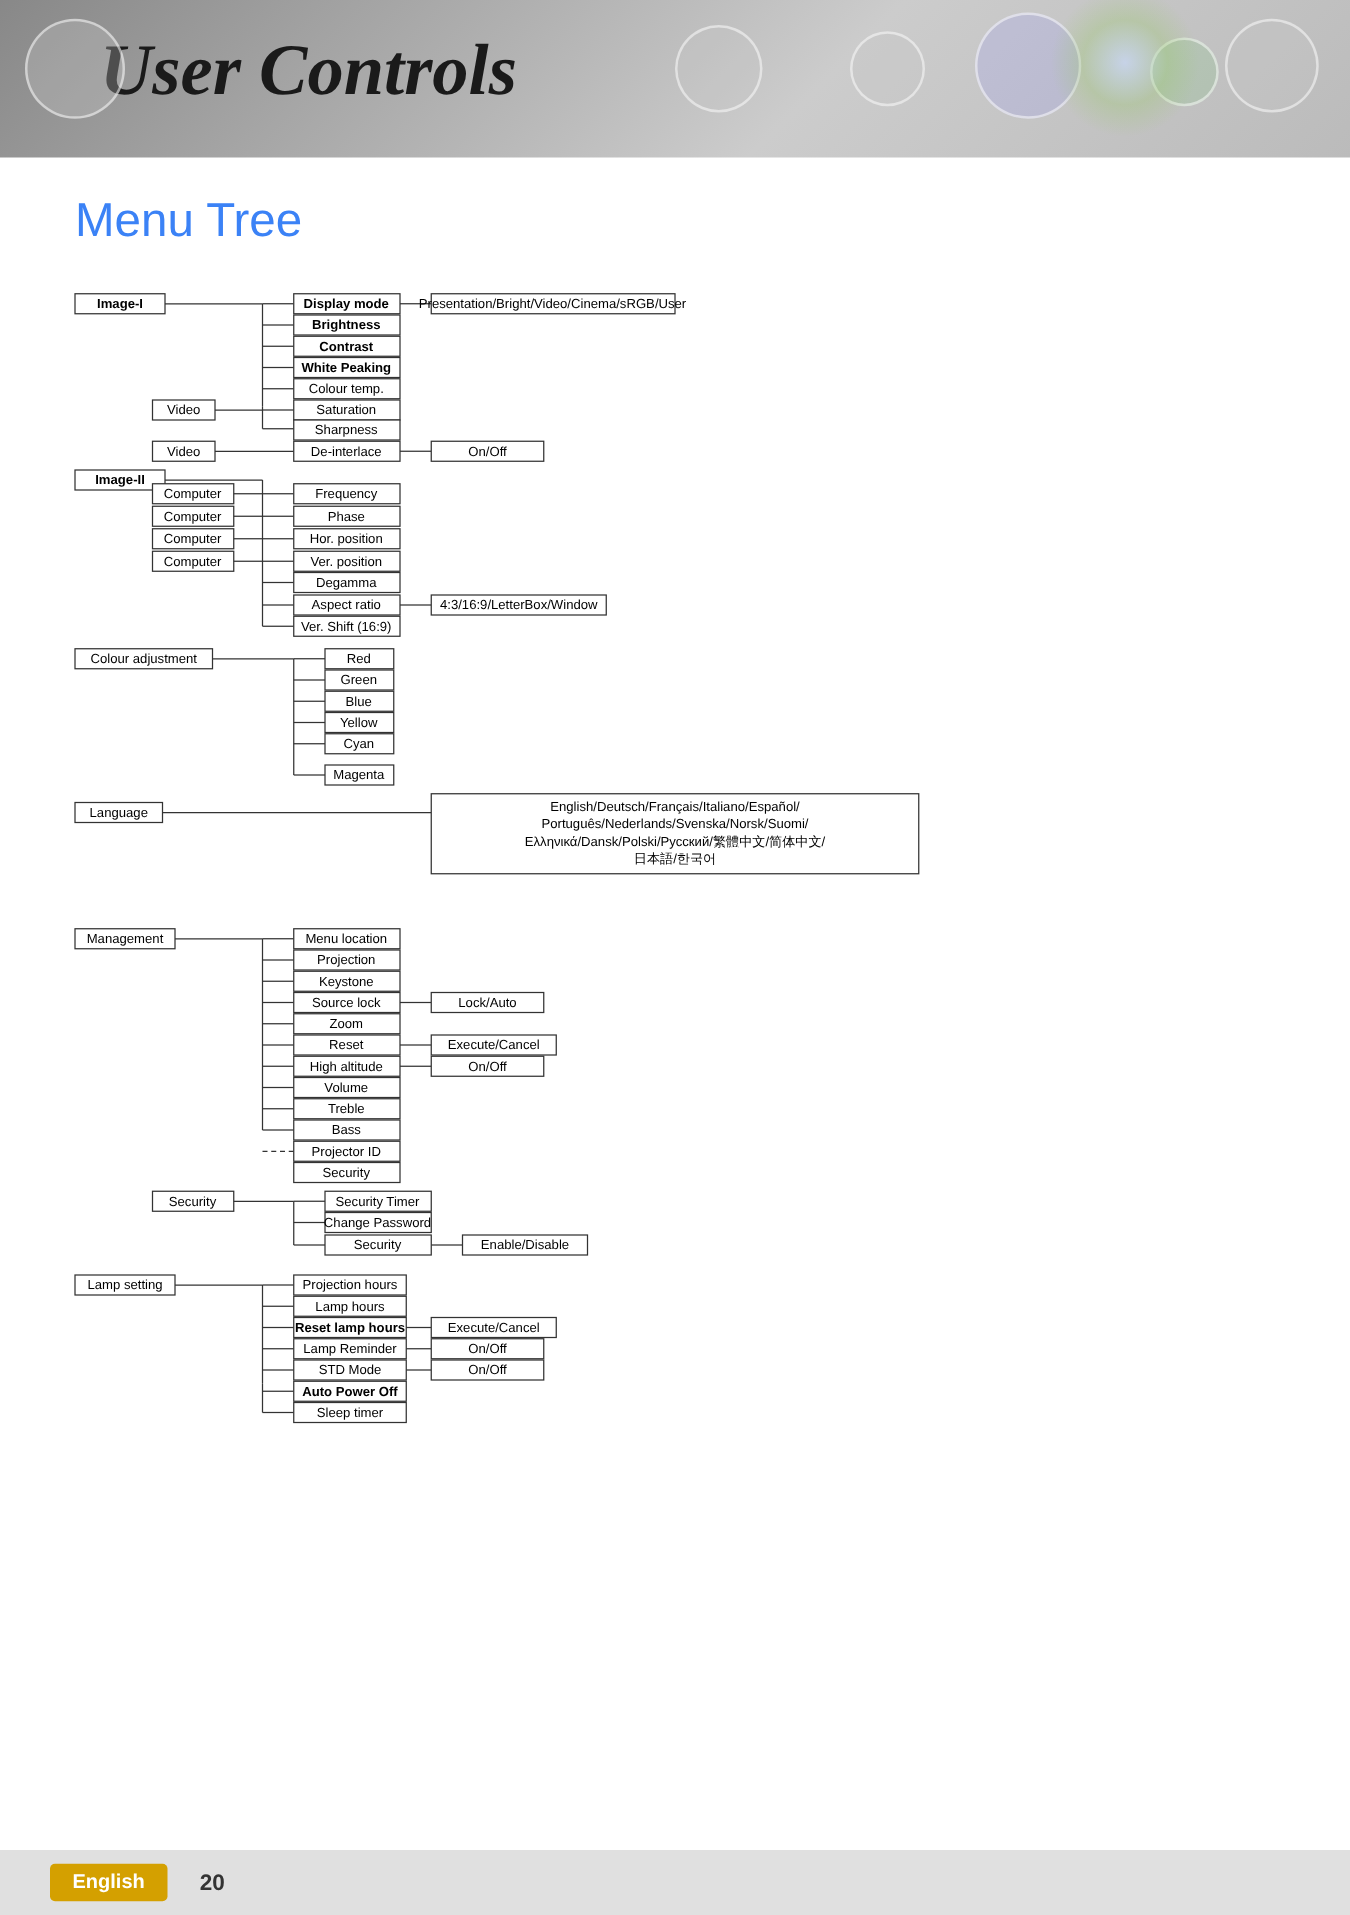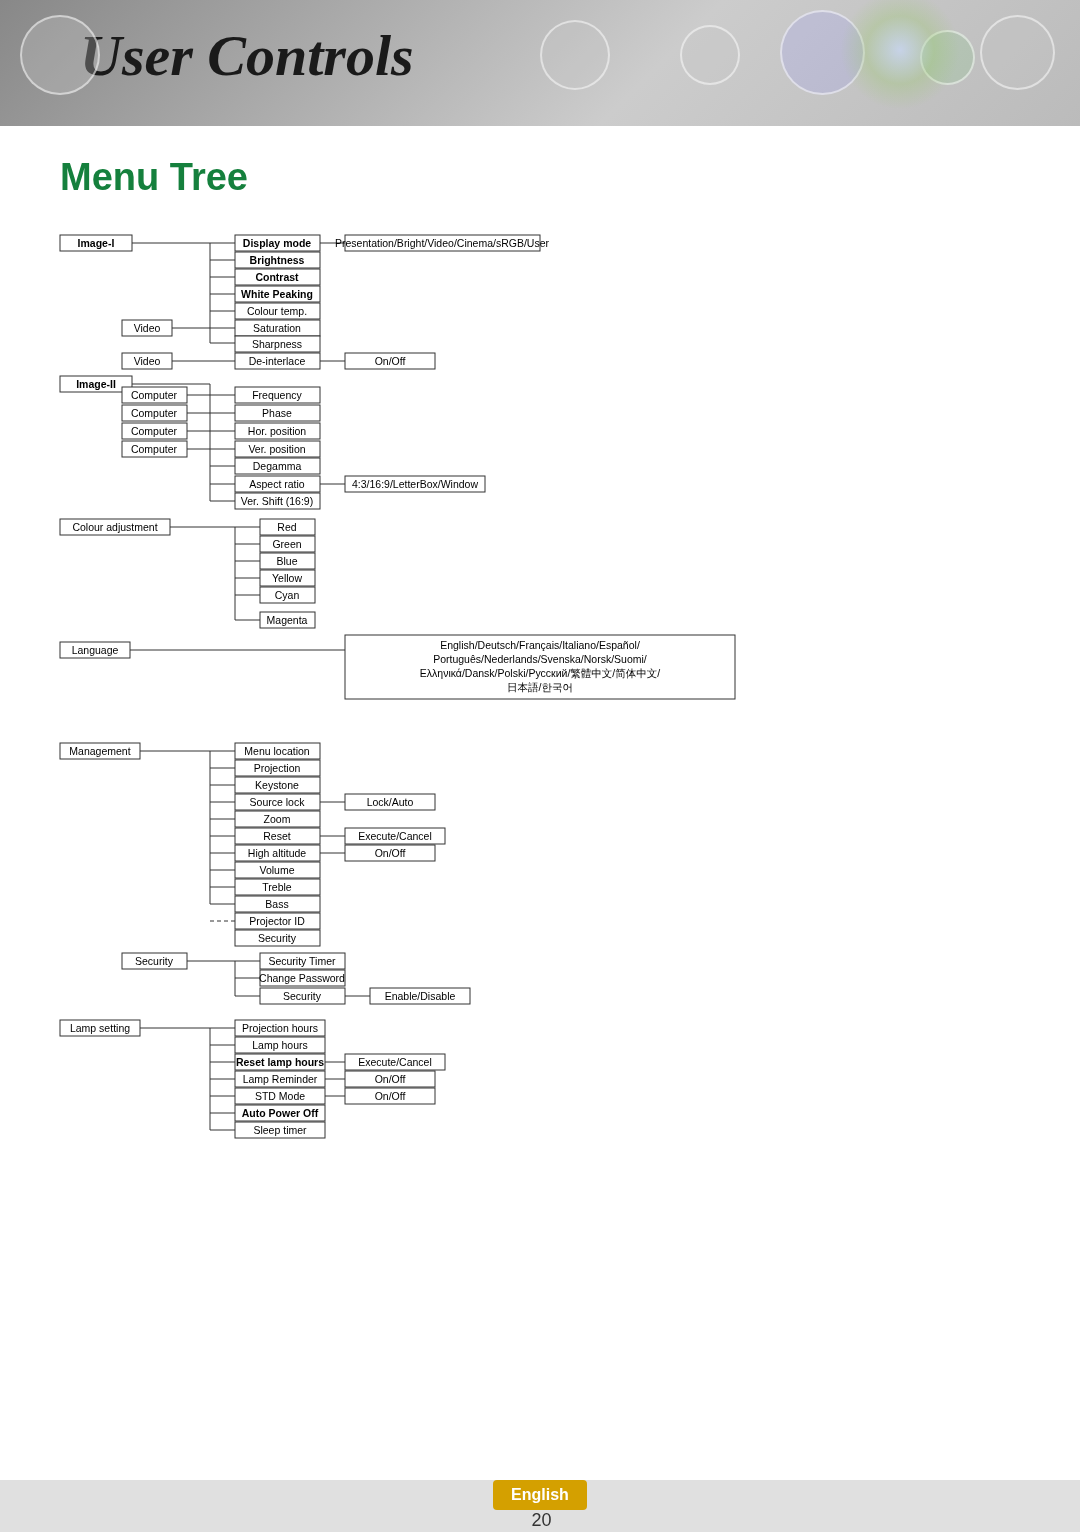--- a/index.html
+++ b/index.html
@@ -48,22 +48,22 @@
       border-radius: 50%;
     }
 
     
     .main-content {
       padding: 30px 60px 60px 60px;
     }
 
     .section-title {
       font-size: 38px;
-      font-weight: bold;
-      color: #15803d;
+      font-weight: normal;
+      color: #3b82f6;
       margin-bottom: 28px;
       font-family: Arial, sans-serif;
     }
 
     
     .footer {
       position: absolute;
       bottom: 0;
       left: 0;
       right: 0;
@@ -376,16 +376,16 @@
     <line x1="150" y1="903" x2="175" y2="903" stroke="#333" stroke-width="1"></line>
     <rect x="175" y="895" width="90" height="16" fill="white" stroke="#333" stroke-width="1"></rect>
     <text x="220" y="906.5" text-anchor="middle">Sleep timer</text>
 
     <line x1="150" y1="880" x2="150" y2="903" stroke="#333" stroke-width="1"></line>
 
   </svg>
 
 </div>
 
-<div class="footer" style="position: fixed; bottom: 0; left: 0; right: 0; height: 52px; background: #e0e0e0; display: flex; align-items: center; padding: 0 40px; flex-direction: column;">
+<div class="footer" style="position: fixed; bottom: 0; left: 0; right: 0; height: 52px; background: #e0e0e0; display: flex; align-items: center; padding: 0 40px;">
   <div class="footer-lang">English</div>
-  <div class="footer-page" style="margin-left: 3px; font-size: 18px; color: #333; font-weight: normal;">20</div>
+  <div class="footer-page" style="margin-left: 26px; font-size: 18px; color: #333; font-weight: bold;">20</div>
 </div>
 
 </body></html>

